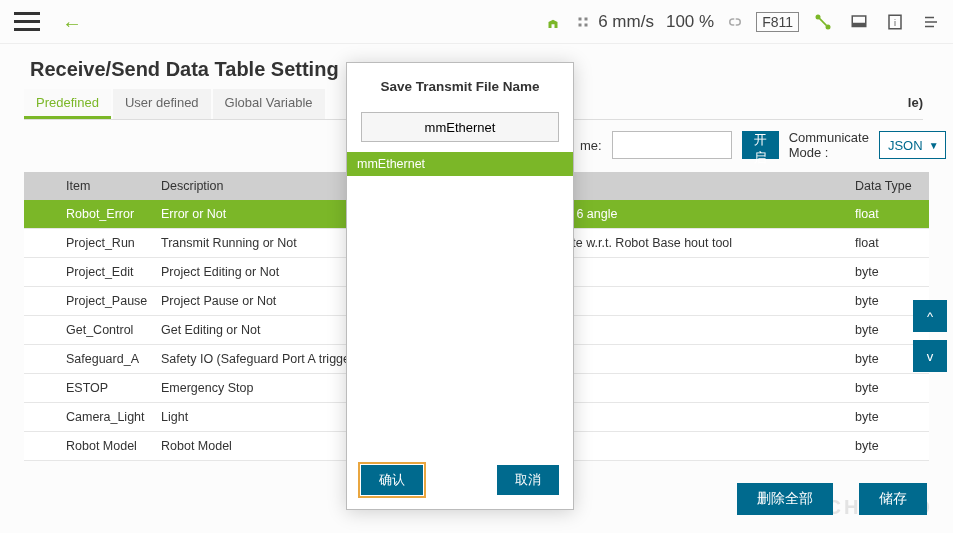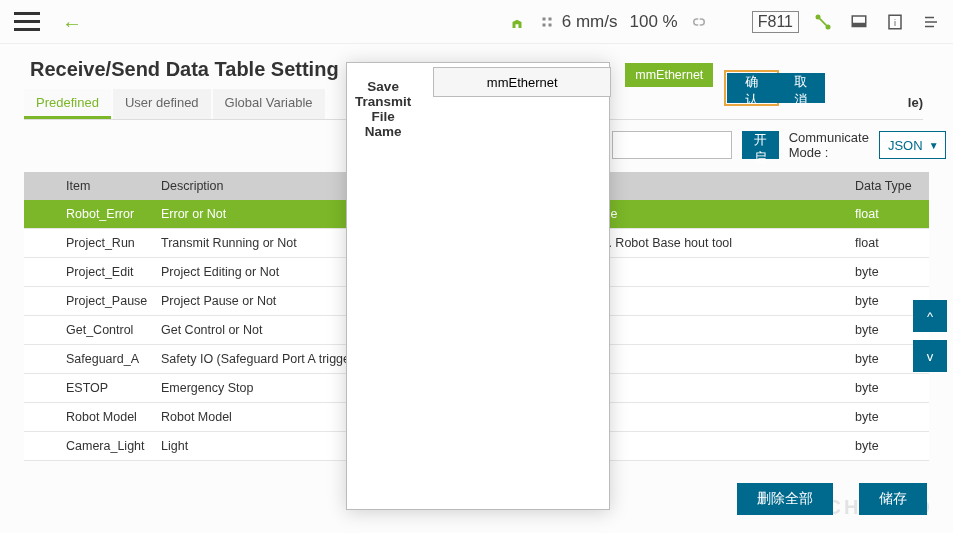--- a/index.html
+++ b/index.html
@@ -6,21 +6,21 @@
   body { width: 953px; height: 533px; background: #fcfcfc; position: relative; overflow: hidden; color: #333; }
 
   
   .topbar { height: 44px; display: flex; align-items: center; padding: 0 10px; gap: 12px; border-bottom: 1px solid #eee; }
   .hamburger { display: flex; flex-direction: column; gap: 5px; cursor: pointer; padding: 4px; }
   .hamburger span { width: 26px; height: 3px; background: #333; }
   .back-arrow { color: #7bb728; font-size: 20px; cursor: pointer; padding: 2px 6px; }
   .topbar-spacer { flex: 1; }
   .top-stat { display: flex; align-items: center; gap: 6px; font-size: 17px; color: #444; }
   .top-icon { width: 18px; height: 18px; display: inline-block; }
-  .fcode { border: 1px solid #888; padding: 1px 5px; font-size: 16px; margin-left: 32px; }
+  .fcode { border: 1px solid #888; padding: 1px 5px; font-size: 14px; }
   .top-btn { width: 24px; height: 22px; display:flex; align-items:center; justify-content:center; cursor:pointer; }
 
   
   .page-title { font-size: 20px; font-weight: 700; padding: 14px 0 8px 30px; }
 
   
   .tabbar { display: flex; border-bottom: 1px solid #ddd; margin: 0 30px 0 24px; }
   .tab { padding: 6px 12px; font-size: 13px; color: #666; border-bottom: 3px solid transparent; background:#f3f3f3; margin-right:2px; cursor:pointer;}
   .tab.active { color:#7bb728; border-bottom-color:#7bb728; background:#fafafa;}
   .tab-right-label { margin-left:auto; font-size:13px; color:#333; padding:6px 0 6px 0; font-weight:600;}
@@ -47,21 +47,21 @@
   .side-btn { width:34px; height:32px; background:#006a8e; color:#fff; display:flex; align-items:center; justify-content:center; font-size:13px; cursor:pointer;}
 
   
   .bottom-btns { position:absolute; right:26px; bottom:18px; display:flex; gap:26px;}
   .bottom-btns .btn{ height:32px; padding:0 20px; font-size:14px;}
 
   
   .watermark { position:absolute; right:20px; bottom:14px; color:#e3e3e3; font-size:20px; letter-spacing:3px; font-weight:600; pointer-events:none; z-index:-1;}
 
   
-  .modal { position:absolute; left:346px; top:62px; width:264px; height:448px; background:#fff; border:1px solid #bbb; box-shadow:0 2px 18px rgba(0,0,0,.18); display:flex; flex-direction:row;}
+  .modal { position:absolute; left:346px; top:62px; width:228px; height:448px; background:#fff; border:1px solid #bbb; box-shadow:0 2px 18px rgba(0,0,0,.18); display:flex; flex-direction:column;}
   .modal-title { text-align:center; font-weight:700; font-size:13.5px; padding:16px 8px 14px;}
   .modal-input { margin:4px 14px 10px; height:30px; border:1px solid #bbb; background:#f6f6f6; text-align:center; font-size:13px;}
   .modal-list { flex:0 0 auto;}
   .modal-list-item { background:#7bb728; color:#fff; padding:5px 10px; font-size:12.5px;}
   .modal-spacer{flex:1;}
   .modal-actions { display:flex; justify-content:space-between; padding:10px 14px 14px;}
   .modal-actions .btn{height:30px; padding:0 18px;}
   .btn-confirm{ outline:2px solid #e9a640; outline-offset:1px;}
 </style>
 </head>
@@ -168,41 +168,41 @@
           <td>Project Editing or Not</td>
         </tr>
         <tr>
           <td></td>
           <td>Project_Pause</td>
           <td>Project Pause or Not</td>
         </tr>
         <tr>
           <td></td>
           <td>Get_Control</td>
-          <td>Get Control or Not</td>
+          <td>Get Editing or Not</td>
         </tr>
         <tr>
           <td></td>
           <td>Safeguard_A</td>
           <td>Safety IO (Safeguard Port A trigger)</td>
         </tr>
         <tr>
           <td></td>
           <td>ESTOP</td>
           <td>Emergency Stop</td>
         </tr>
         <tr>
           <td></td>
+          <td>Camera_Light</td>
+          <td>Light</td>
+        </tr>
+        <tr>
+          <td></td>
           <td>Robot Model</td>
           <td>Robot Model</td>
-        </tr>
-        <tr>
-          <td></td>
-          <td>Camera_Light</td>
-          <td>Light</td>
         </tr>
       </tbody>
   </table>
 
   <table class="tbl tbl-right">
     <thead>
         <tr>
       <th>cription</th>
       <th class="col-type">Data Type</th>
     </tr>

